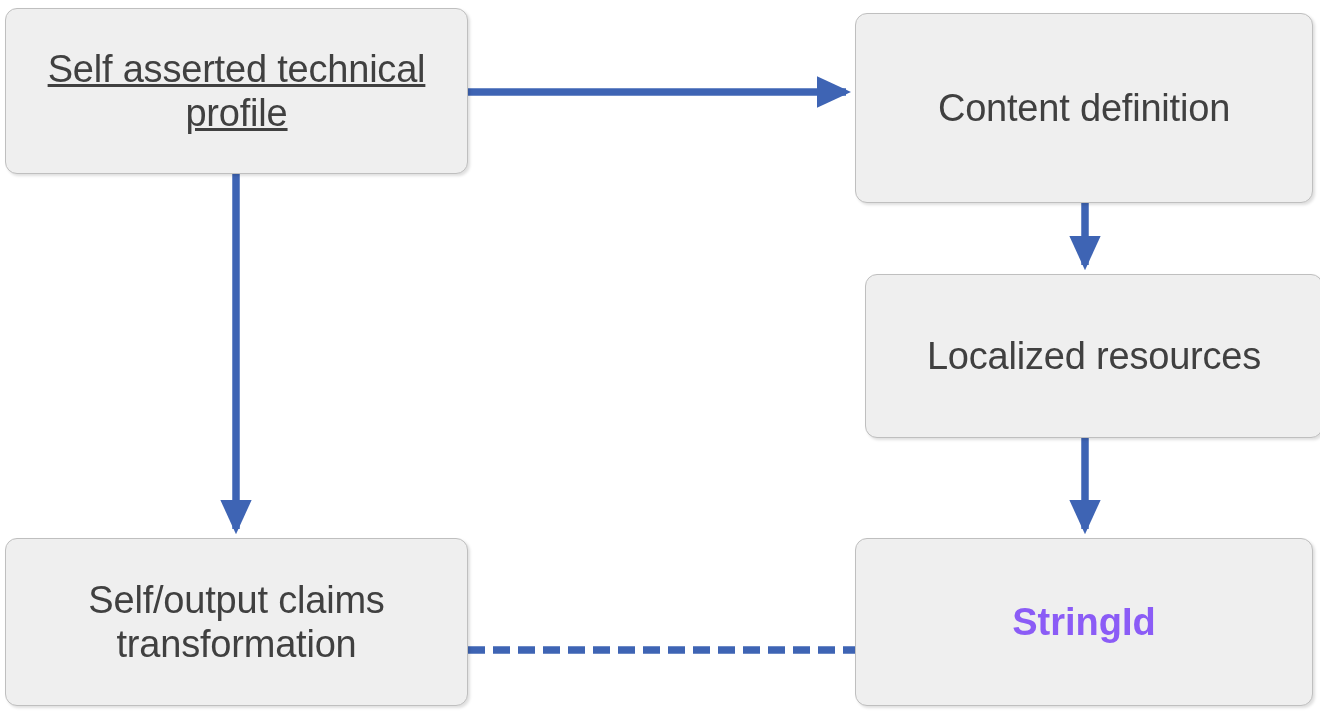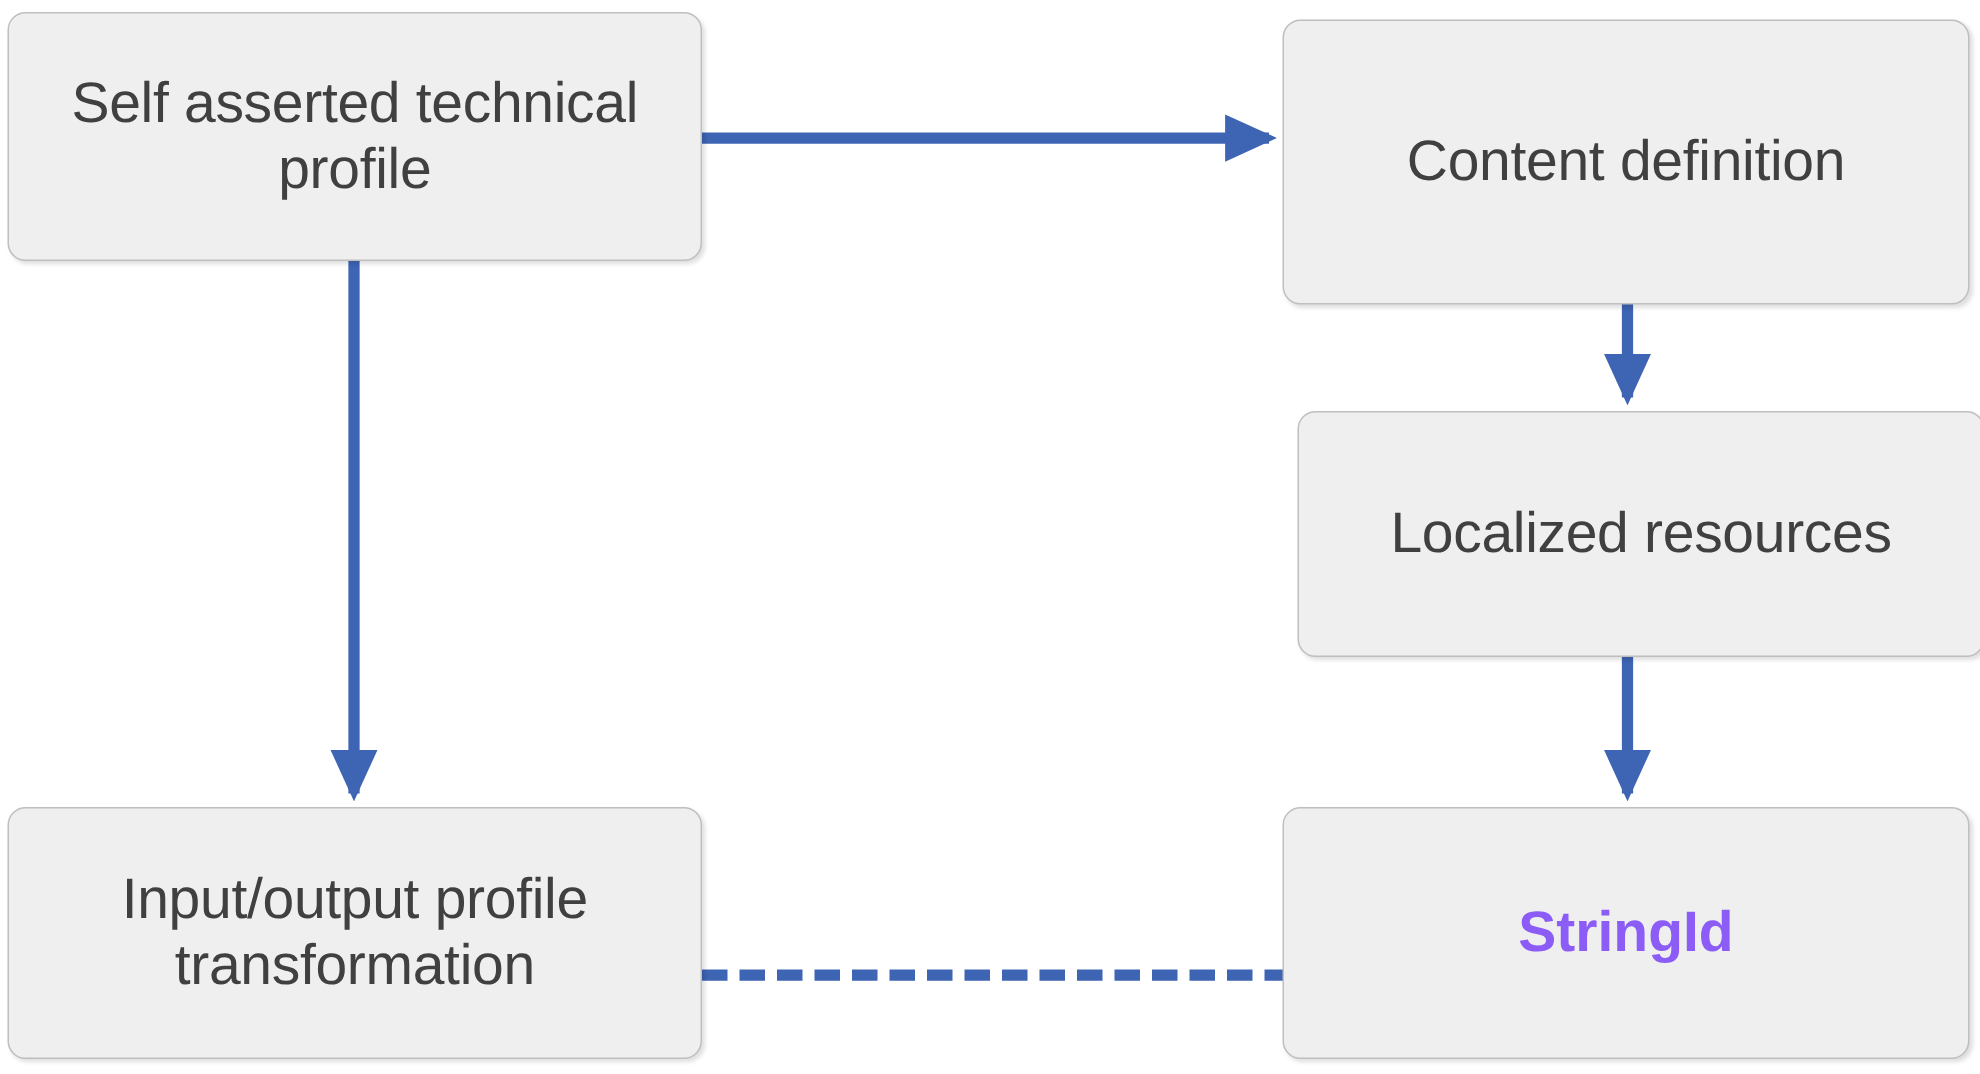--- a/index.html
+++ b/index.html
@@ -43,21 +43,21 @@
     white-space: pre-line;
   }
   .node-label-bold {
     display: block;
     font-weight: bold;
     color: #8b5cf6;
     letter-spacing: 0px;
   }
 
   
-  #node-self-asserted-profile { left: 5px;   top: 8px;   width: 463px; height: 166px; }
+  #node-self-asserted-profile { left: 5px;   top: 8px;   width: 463px; height: 166px; text-decoration: underline; }
   #node-content-definition    { left: 855px; top: 13px;   width: 458px; height: 190px; }
   #node-localized-resources   { left: 855px; top: 274px; width: 458px; height: 164px; margin-left: 10px; }
   #node-input-output-claims   { left: 5px;   top: 538px; width: 463px; height: 168px; }
   #node-localized-string      { left: 855px; top: 538px; width: 458px; height: 168px; }
 
   
   #connector-layer {
     position: absolute;
     left: 0; top: 0;
     width: 1320px;
@@ -103,20 +103,20 @@
 
   <div class="node-box" id="node-content-definition">
     <span class="node-label">Content definition</span>
   </div>
 
   <div class="node-box" id="node-localized-resources">
     <span class="node-label">Localized resources</span>
   </div>
 
   <div class="node-box" id="node-input-output-claims">
-    <span class="node-label">Input/output profile transformation</span>
+    <span class="node-label">Self/output claims transformation</span>
   </div>
 
   <div class="node-box" id="node-localized-string">
     <span class="node-label-bold">StringId</span>
   </div>
 
 </div>
 
 </body></html>

